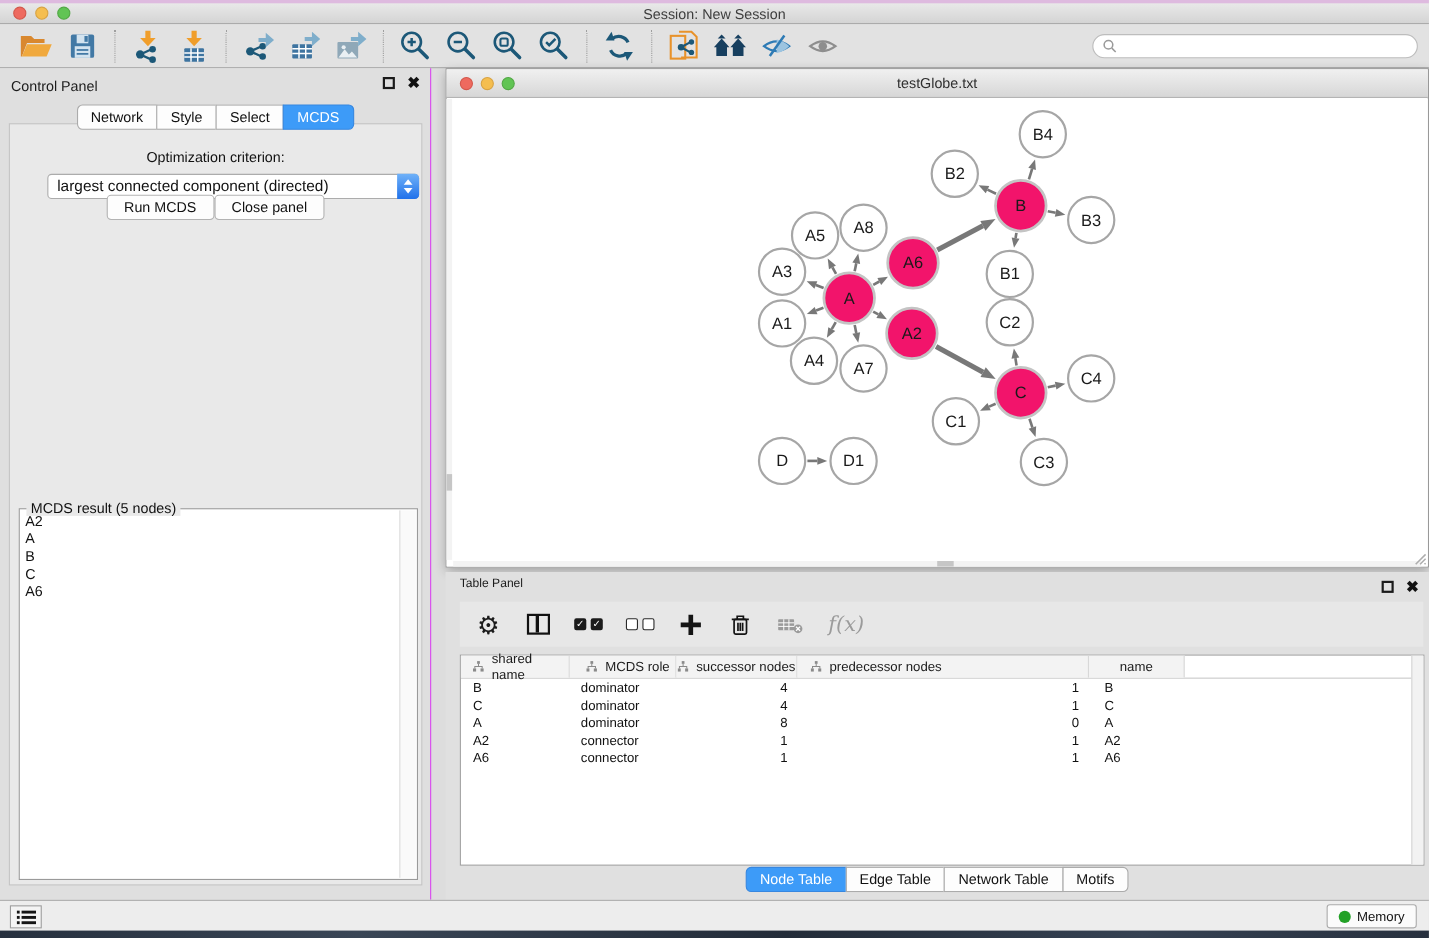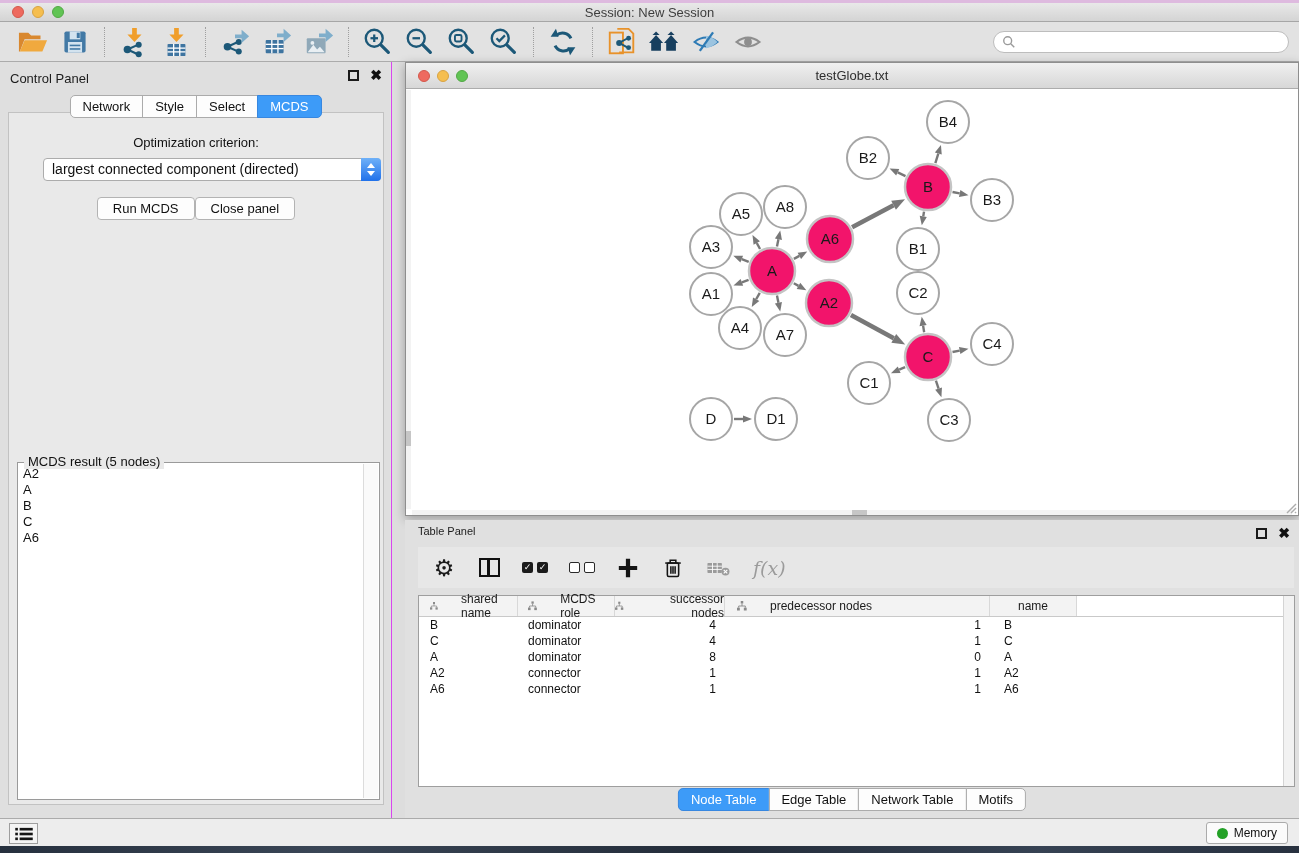--- a/index.html
+++ b/index.html
@@ -43,21 +43,21 @@
   .cp-tabs { position:absolute; top:33px; left:50%; transform:translateX(-50%); z-index:3; }
   .cp-inner { position:absolute; left:8px; right:7px; top:50px; bottom:13px;
     background:#E9E9E9; border:1px solid #C2C2C2; }
   .opt-label { position:absolute; top:22px; width:100%; text-align:center; font-size:13px; color:#111; }
   .dropdown { position:absolute; left:34px; top:45px; width:338px; height:23px; background:#fff;
     border:1px solid #ACACAC; border-radius:4px; font-size:14px; color:#111; line-height:21px;
     padding-left:8px; }
   .dd-stepper { position:absolute; right:-1px; top:-1px; width:20px; height:23px;
     background:linear-gradient(#6FB1F8,#2071EA); border-radius:0 4px 4px 0;
     display:flex; align-items:center; justify-content:center; }
-  .cp-buttons { position:absolute; top:84px; width:100%; display:flex; justify-content:center; gap:0; }
+  .cp-buttons { position:absolute; top:64px; width:100%; display:flex; justify-content:center; gap:0; }
   .btn { background:#FDFDFD; border:1px solid #B3B3B3; border-radius:4px; font-size:13px;
     color:#111; padding:3px 15px; }
   .mcds-box { position:absolute; left:8px; top:349px; width:363px; height:338px;
     border:1px solid #9A9A9A; background:#fff; }
   .mcds-legend { position:absolute; top:-9px; left:6px; background:#E9E9E9; padding:0 4px;
     font-size:13px; color:#111; }
   .mcds-list { position:absolute; left:1px; top:3px; right:17px; bottom:1px; overflow:hidden; }
   .mcds-item { font-size:13px; color:#111; line-height:16px; padding-left:4px; }
   .mcds-scroll { position:absolute; top:1px; right:1px; bottom:1px; width:15px;
     background:#FAFAFA; border-left:1px solid #DCDCDC; }
@@ -85,21 +85,21 @@
   .col-glyph::after { content:""; position:absolute; left:6.5px; top:0; bottom:0; width:2.5px; background:#111; }
   .chk-pair { display:flex; gap:4px; }
   .chk { width:11px; height:11px; background:#1b1b1b; color:#fff; font-size:9px; line-height:11px;
     text-align:center; border-radius:2px; }
   .unchk { width:11px; height:11px; border:1.6px solid #2a2a2a; border-radius:2px; background:#fff; }
   .fx-glyph { font-family:"DejaVu Serif", serif; font-style:italic; font-size:19px; color:#9B9B9B; }
   .tp-table { position:absolute; left:13px; right:4px; top:75px; height:192px;
     background:#fff; border:1px solid #9E9E9E; }
   .thead { display:flex; height:21px; border-bottom:1px solid #C9C9C9; }
   .th { background:#F3F3F3; border-right:1px solid #D8D8D8; display:flex; align-items:center;
-    justify-content:center; gap:23px; font-size:12px; color:#1b1b1b; }
+    justify-content:center; gap:7px; font-size:12px; color:#1b1b1b; }
   .th.left { justify-content:flex-start; padding-left:12px; }
   .tbody .trow { display:flex; height:16px; }
   .tcell { font-size:12px; color:#111; line-height:16px; white-space:nowrap; overflow:hidden; }
   .c0 { width:99px; padding-left:11px; }
   .c1 { width:97px; padding-left:10px; }
   .c2 { width:110px; text-align:right; padding-right:9px; }
   .c3 { width:265px; text-align:right; padding-right:9px; }
   .c4 { width:87px; padding-left:14px; }
   .tp-scroll { position:absolute; top:0; right:0; bottom:0; width:11px; background:#F2F2F2;
     border-left:1px solid #D4D4D4; }

